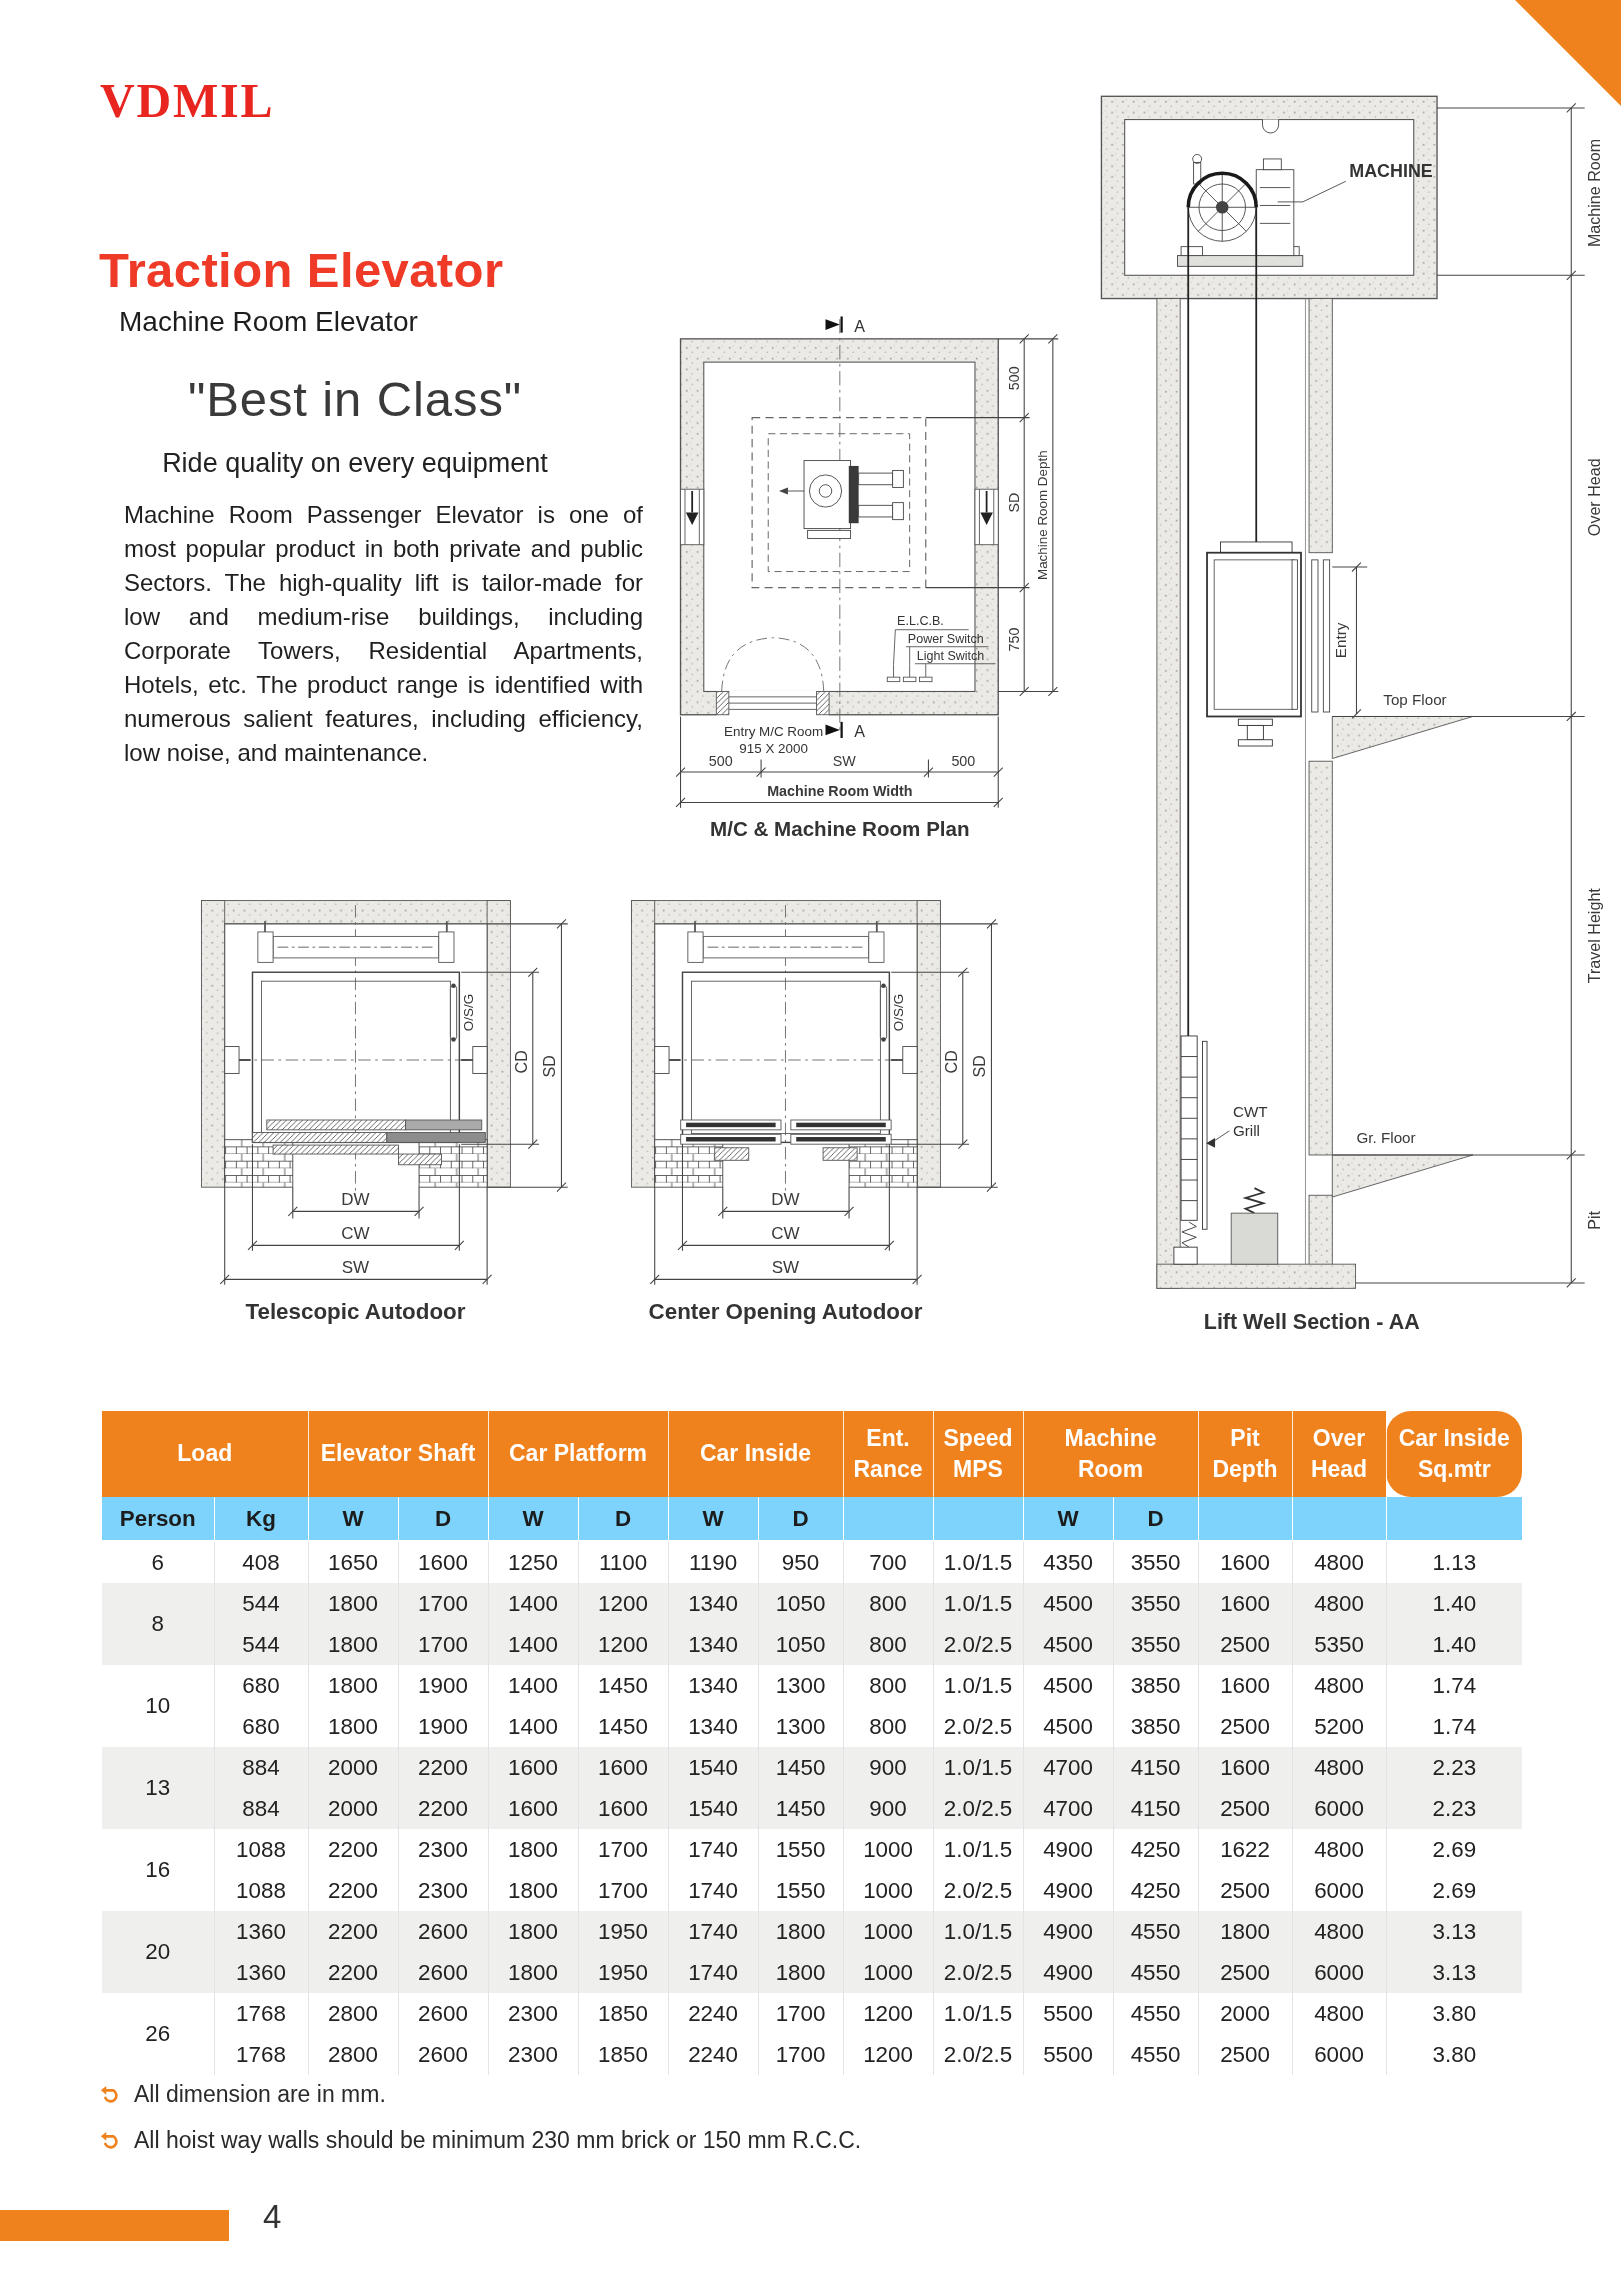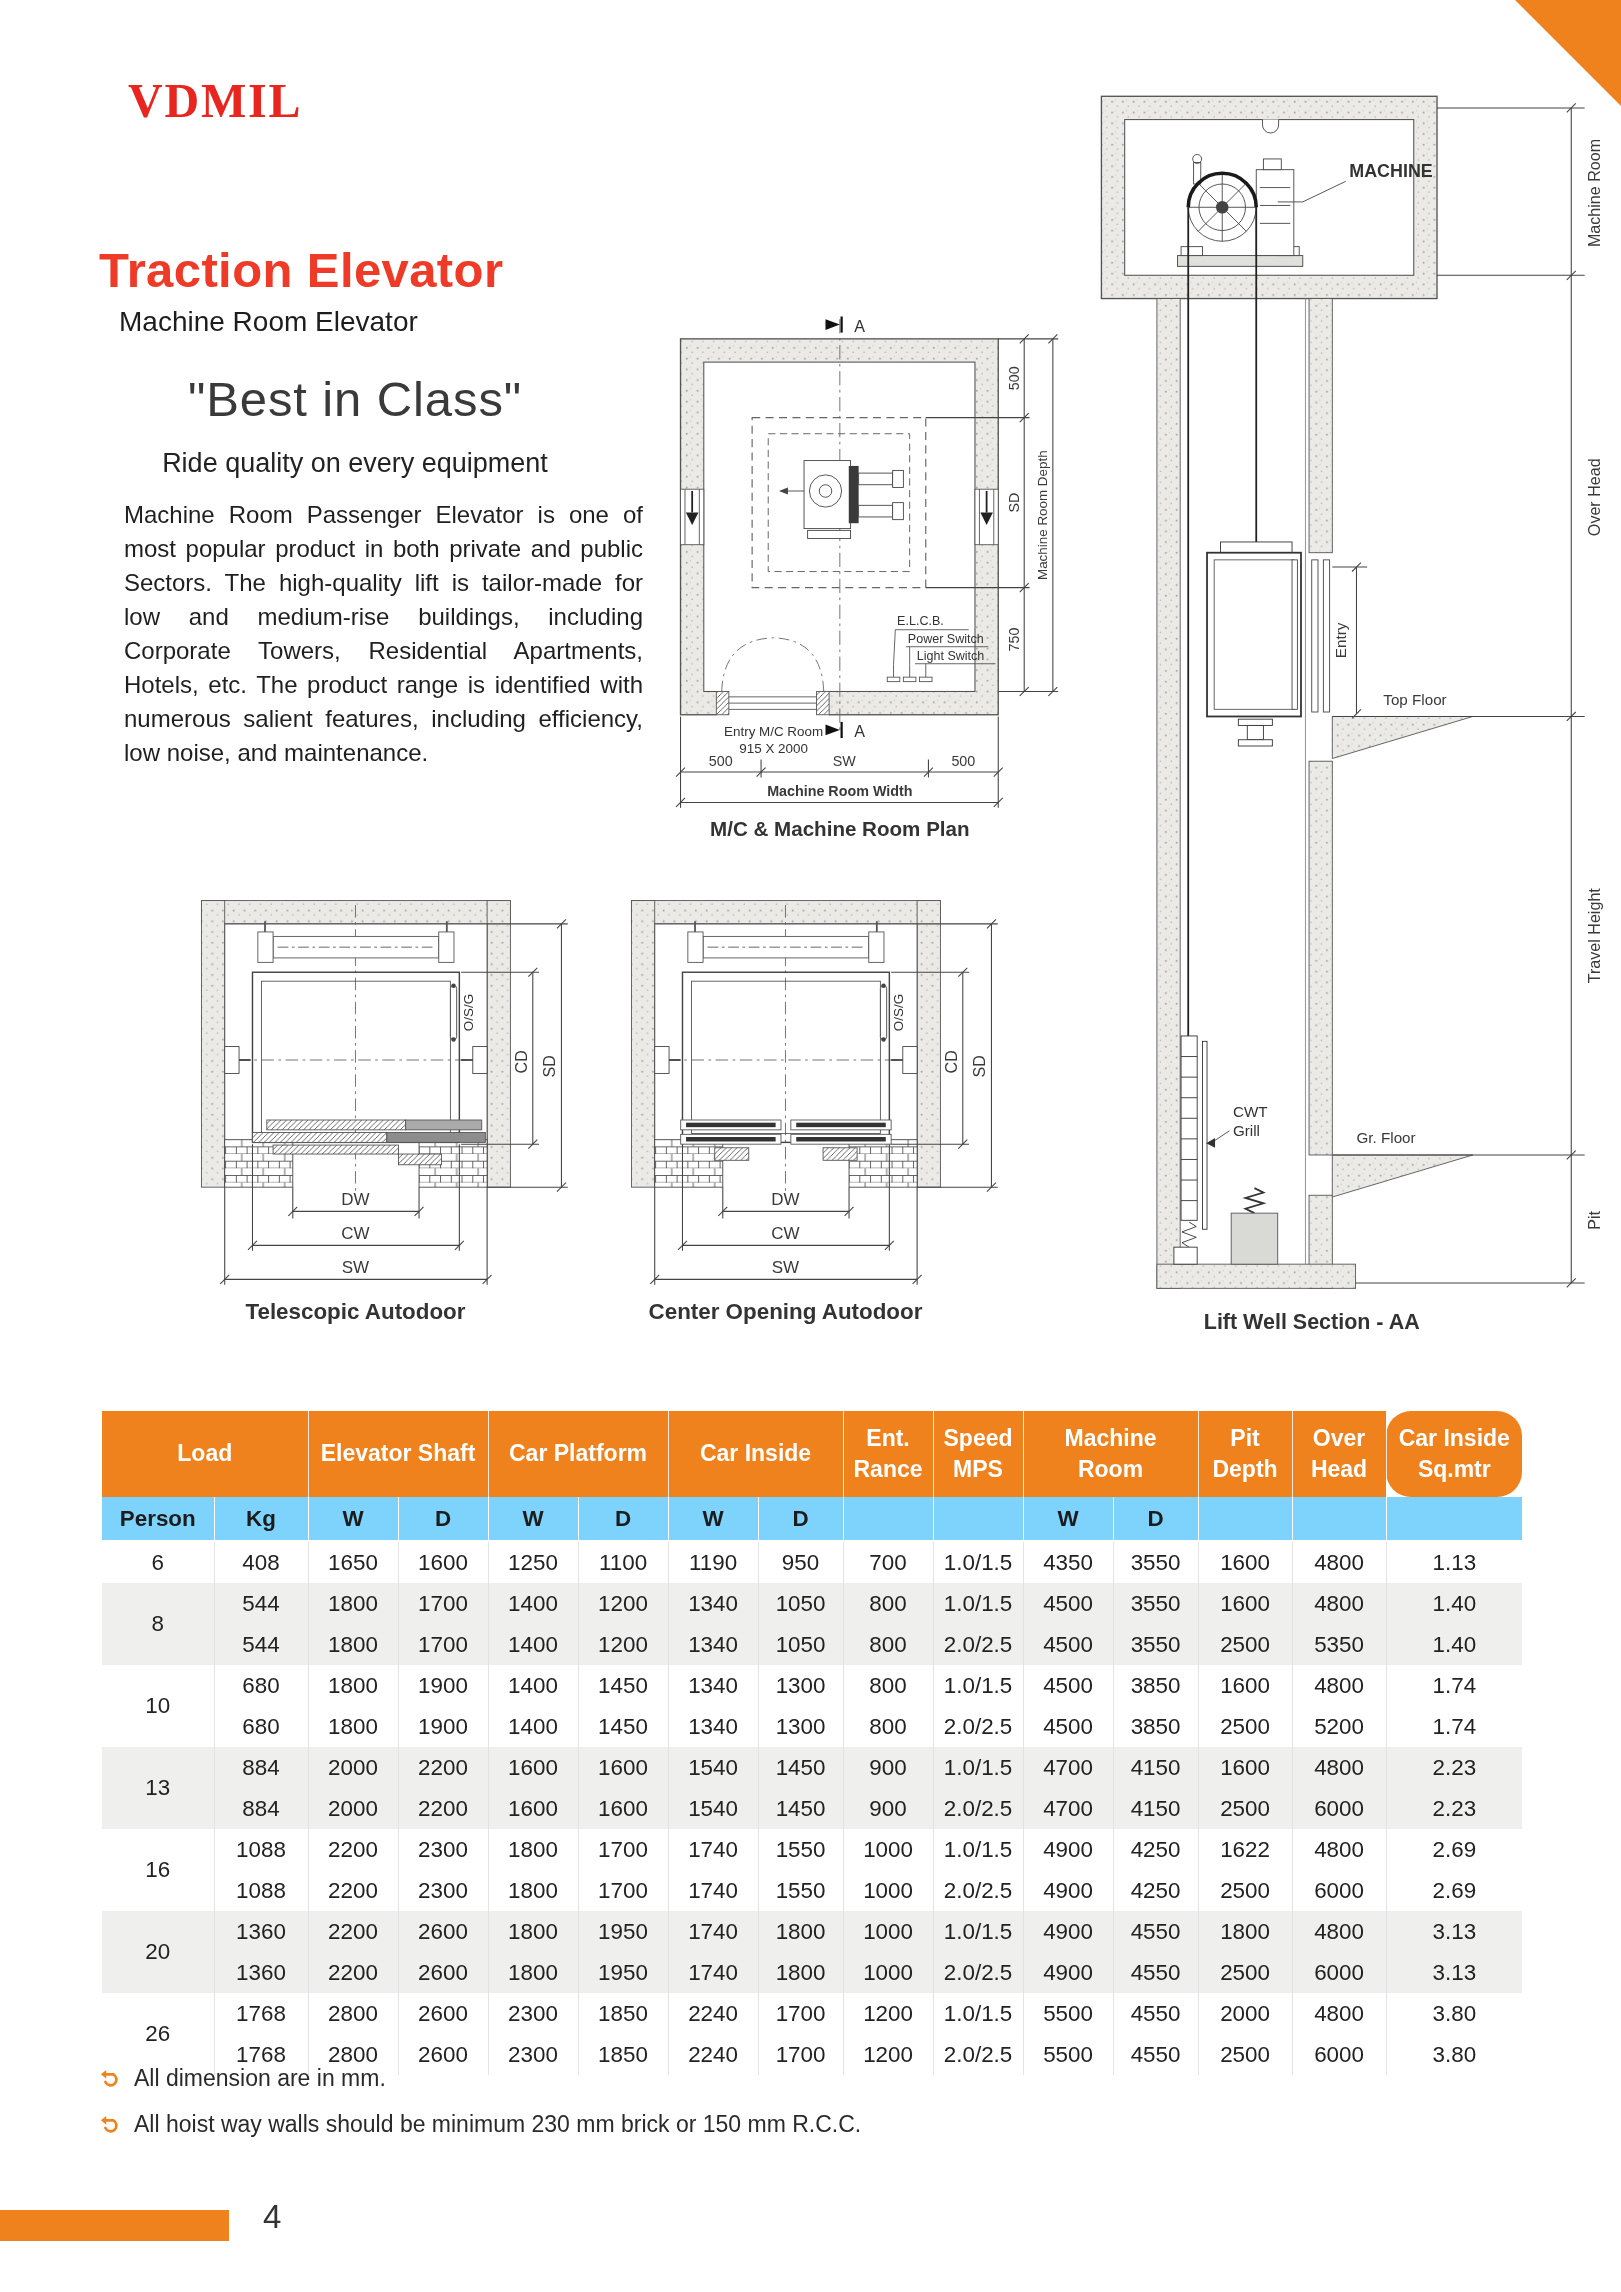--- a/index.html
+++ b/index.html
@@ -2,21 +2,21 @@
 <html style="font-size:14.3px"><head>
 <meta charset="utf-8">
 <style>
   html,body{margin:0;padding:0;background:#fff;}
   #page{position:relative;width:1621px;height:2293px;background:#fff;overflow:hidden;
         font-family:"Liberation Sans",sans-serif;color:#222;}
   .abs{position:absolute;}
   
   #corner-triangle{top:0;right:0;width:0;height:0;border-top:106px solid #F0821E;border-left:106px solid transparent;}
   
-  #logo{left:100px;top:73px;font-family:"Liberation Serif",serif;font-weight:bold;font-size:48px;color:#e8251f;letter-spacing:1.8px;margin-left:28px;}
+  #logo{left:100px;top:73px;font-family:"Liberation Serif",serif;font-weight:bold;font-size:48px;color:#e8251f;letter-spacing:1.8px;}
   #main-title{left:99px;top:242px;font-size:49px;font-weight:800;color:#ee3a26;letter-spacing:0.4px;}
   #subtitle{left:100px;top:306px;font-size:28px;color:#1d1d1d;margin-left:19px;}
   #tagline{left:91px;top:371px;width:528px;text-align:center;font-size:49px;font-weight:300;color:#3a3a3a;letter-spacing:0.9px;}
   #tagline-sub{left:91px;top:448px;width:528px;text-align:center;font-size:27px;color:#222;}
   #para{left:100px;top:498px;width:519px;font-size:24px;line-height:34px;text-align:justify;color:#1f1f1f;margin-left:24px;}
   
   svg text{font-family:"Liberation Sans",sans-serif;fill:#333;}
   .dimtxt{fill:#3a3a3a;}
   
   #table-title{left:106px;top:1365px;font-size:25px;color:#232323;}
@@ -26,21 +26,21 @@
         border-right:1.8px solid rgba(255,255,255,.85);line-height:1.35;padding:0 5.4px;}
   thead tr.group th:last-child{border-right:none;border-radius:25px;}
   thead tr.sub th{background:#7dd3fc;color:#1c1c1c;font-size:22.4px;font-weight:700;height:41px;
         border-right:0.9px solid #fff;border-bottom:2.7px solid #fff;}
   thead tr.sub th:last-child{border-right:none;}
   tbody td{font-size:22.4px;color:#222;height:39px;text-align:center;border-right:0.9px solid #e3e3e3;}
   tbody td:last-child{border-right:none;}
   tbody tr.band td{background:#efefee;}
   
   #notes{left:100px;top:2065px;}
-  .note{display:flex;align-items:flex-start;gap:14.3px;margin-bottom:19px;font-size:23px;color:#2a2a2a;}
+  .note{display:flex;align-items:flex-start;gap:14.3px;margin-bottom:19px;font-size:23px;color:#2a2a2a;margin-top:16px;}
   .note svg{margin-top:3.6px;flex:none;}
   
   #footer-bar{left:0;top:2210px;width:229px;height:31px;background:#F0821E;}
   #page-number{left:263px;top:2198px;font-size:33px;color:#333;}
 </style>
 </head>
 <body>
 
 <div id="page">
 

